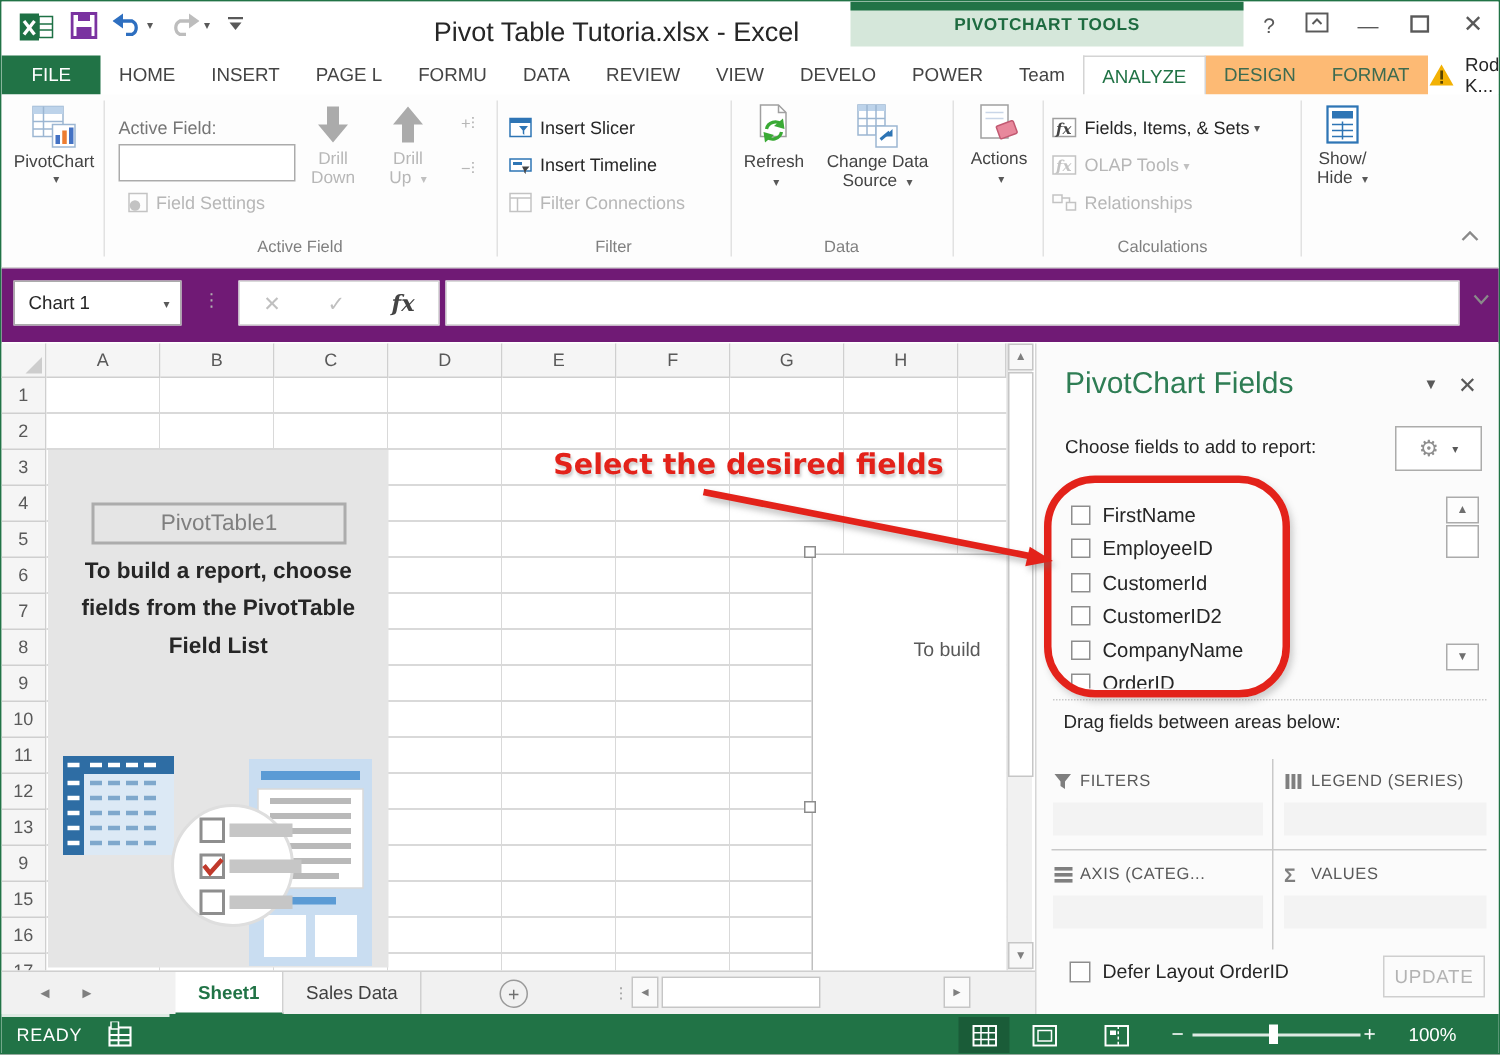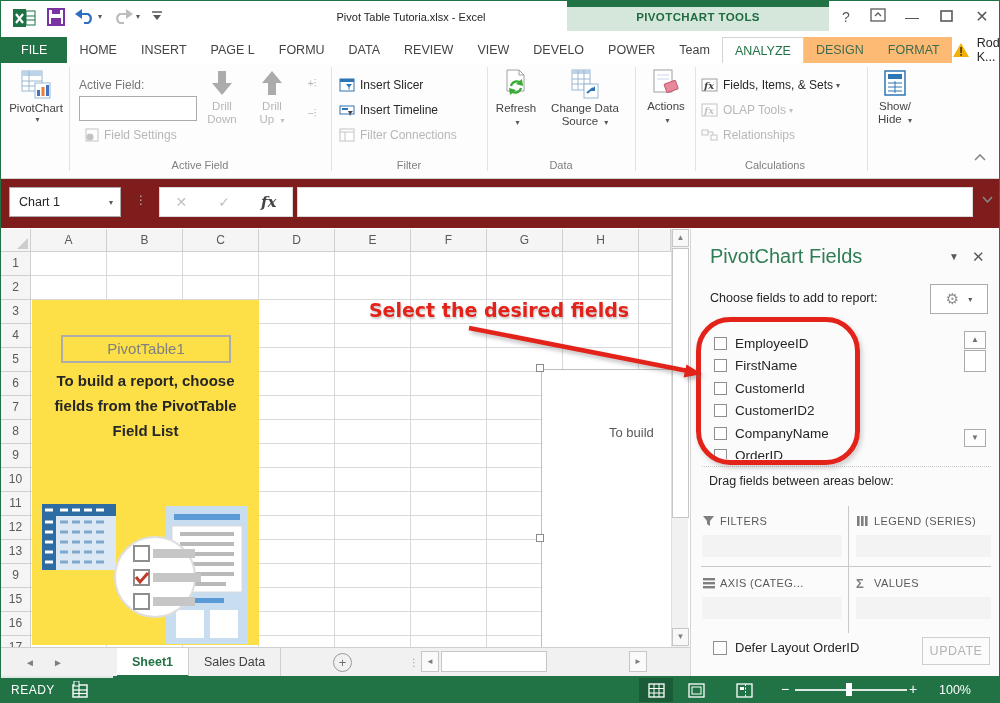--- a/index.html
+++ b/index.html
@@ -4,21 +4,21 @@
 <style>
   html,body{margin:0;padding:0;background:#888;}
   *{box-sizing:border-box;}
   .window{position:relative;width:1000px;height:703px;background:#fff;
     font-family:"Liberation Sans","DejaVu Sans",sans-serif;font-size:12px;color:#444;
     border:1px solid #217346;overflow:hidden;}
   .abs{position:absolute;}
   
   .titlebar{position:absolute;left:0;top:0;width:1000px;height:36px;background:#fff;}
   .qat-btn{position:absolute;top:7px;display:flex;align-items:center;}
-  .title-text{position:absolute;left:280px;top:10px;width:260px;text-align:center;font-size:11px;color:#262626;}
+  .title-text{position:absolute;left:280px;top:10px;width:260px;text-align:center;font-size:18px;color:#262626;}
   .ctx-block{position:absolute;left:566px;top:0;width:262px;height:30px;background:#D5E7DA;}
   .ctx-strip{position:absolute;left:0;top:0;width:262px;height:6px;background:#217346;}
   .ctx-label{position:absolute;left:0;top:10px;width:262px;text-align:center;font-size:11.5px;font-weight:bold;color:#1E6B40;letter-spacing:.4px;}
   .winbtn{position:absolute;top:6px;width:26px;height:20px;text-align:center;line-height:20px;color:#595959;font-size:14px;}
   
   .tabrow{position:absolute;left:0;top:36px;width:1000px;height:26px;display:flex;align-items:stretch;background:#fff;}
   .tab{padding:0 12px;line-height:26px;font-size:12.5px;color:#444;white-space:nowrap;}
   .tab.file{background:#217346;color:#fff;padding:0 20px;}
   .tab.ctx{background:#fdba74;color:#3d6b50;}
   .tab.active{background:#fff;color:#217346;border:1px solid #D4D4D4;border-bottom:none;}
@@ -30,39 +30,39 @@
   .bigbtn{position:absolute;top:6px;display:flex;flex-direction:column;align-items:center;font-size:11.5px;color:#444;}
   .bigbtn .cap{margin-top:3px;line-height:13px;text-align:center;}
   .bigbtn.gray{color:#B7B7B7;}
   .smallrow{position:absolute;height:20px;display:flex;align-items:center;font-size:12px;color:#262626;white-space:nowrap;}
   .smallrow.gray{color:#B7B7B7;}
   .smallrow .ic{margin-right:5px;display:inline-flex;}
   .dd{font-size:8px;color:#595959;margin-left:3px;}
   .gray .dd{color:#C0C0C0;}
   .af-input{position:absolute;left:78px;top:33px;width:118px;height:25px;border:1px solid #ABABAB;background:#fff;}
   
-  .fbar{position:absolute;left:0;top:178px;width:1000px;height:49px;background:#7f1d1d;}
+  .fbar{position:absolute;left:0;top:178px;width:1000px;height:49px;background:#701a75;}
   .namebox{position:absolute;left:8px;top:8px;width:112px;height:30px;border:1px solid #ABABAB;background:#fff;display:flex;align-items:center;}
   .namebox .nm{padding-left:9px;font-size:12.5px;color:#262626;flex:1;}
   .fxbox{position:absolute;left:158px;top:8px;width:134px;height:30px;border:1px solid #D9D9D9;background:#fff;display:flex;align-items:center;justify-content:space-around;}
   .finput{position:absolute;left:296px;top:8px;width:676px;height:30px;border:1px solid #D9D9D9;background:#fff;}
   
   .corner{position:absolute;left:0;top:228px;width:30px;height:23px;background:#F5F5F5;border-right:1px solid #CFCFCF;border-bottom:1px solid #CFCFCF;}
   .corner:after{content:"";position:absolute;right:2px;bottom:2px;border-left:11px solid transparent;border-bottom:11px solid #CDCDCD;}
   .colheads{position:absolute;left:30px;top:228px;height:23px;display:flex;}
   .colH{width:76px;height:23px;background:#F5F5F5;border-right:1px solid #CFCFCF;border-bottom:1px solid #CFCFCF;
     text-align:center;line-height:22px;font-size:12px;color:#595959;}
   .rowheads{position:absolute;left:0;top:251px;width:30px;height:395px;overflow:hidden;}
   .rowH{width:30px;height:24px;background:#F5F5F5;border-right:1px solid #CFCFCF;border-bottom:1px solid #CFCFCF;
     text-align:center;line-height:23px;font-size:12px;color:#595959;}
   .gridlines{position:absolute;left:30px;top:251px;width:640px;height:395px;background:
     repeating-linear-gradient(to right, transparent 0 75px, #D9D9D9 75px 76px),
     repeating-linear-gradient(to bottom, transparent 0 23px, #D9D9D9 23px 24px);}
   
-  .pivot-ph{position:absolute;left:31px;top:299px;width:227px;height:345px;background:#fde047;}
+  .pivot-ph{position:absolute;left:31px;top:299px;width:227px;height:345px;background:#e5e5e5;}
   .ph-btn{position:absolute;left:29px;top:35px;width:170px;height:28px;border:2px solid #ACACAC;
     text-align:center;line-height:24px;font-size:15px;color:#7F7F7F;}
   .ph-text{position:absolute;left:0;top:68px;width:227px;text-align:center;font-size:15px;font-weight:600;color:#262626;line-height:25px;}
   
   .chart-obj{position:absolute;left:540px;top:368px;width:130px;height:278px;background:#fff;
     border-top:1px solid #BFBFBF;border-left:1px solid #BFBFBF;}
   .handle{position:absolute;width:8px;height:8px;background:#fff;border:1px solid #8C8C8C;}
   .chart-txt{position:absolute;left:608px;top:424px;font-size:13px;color:#595959;}
   
   .vscroll{position:absolute;left:670px;top:228px;width:17px;height:418px;background:#F1F1F1;border-left:1px solid #E0E0E0;}
@@ -526,25 +526,25 @@
     <span class="pane-ctl" style="left:258px;font-size:10px;">▼</span>
     <span class="pane-ctl" style="left:281px;top:19px;font-size:15px;">✕</span>
     <div class="choose">Choose fields to add to report:</div>
     <div class="gearbtn">
       <span style="font-size:15px;">⚙</span>
       <span class="dd" style="margin-left:9px;">▾</span>
     </div>
     <div class="fieldlist" id="fieldlist">
         <div class="fitem">
           <span class="cbx"></span>
-          <span>EmployeeID</span>
+          <span>FirstName</span>
         </div>
         <div class="fitem">
           <span class="cbx"></span>
-          <span>FirstName</span>
+          <span>EmployeeID</span>
         </div>
         <div class="fitem">
           <span class="cbx"></span>
           <span>CustomerId</span>
         </div>
         <div class="fitem">
           <span class="cbx"></span>
           <span>CustomerID2</span>
         </div>
         <div class="fitem">

